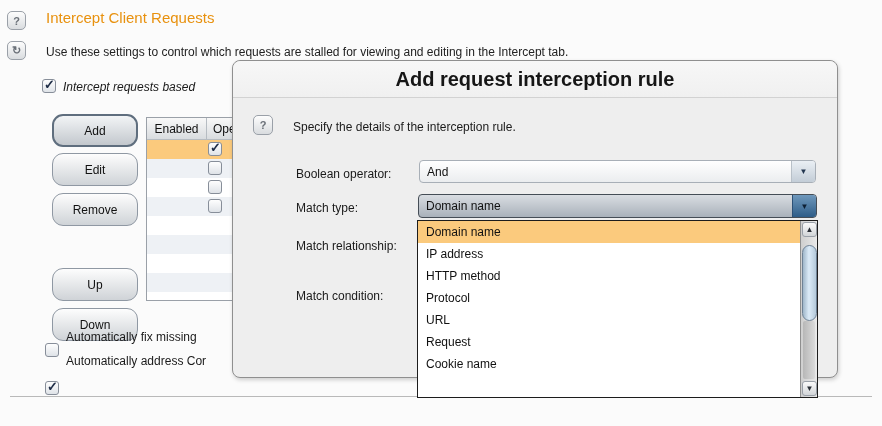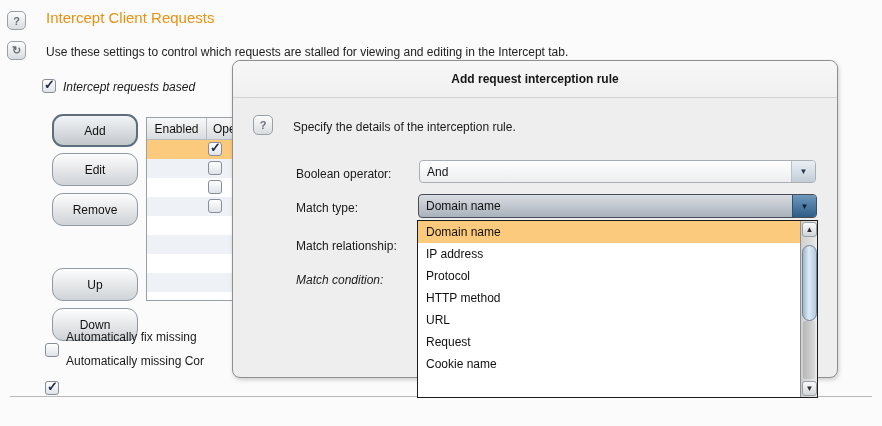--- a/index.html
+++ b/index.html
@@ -85,21 +85,21 @@
     background:#eeeeee;
     border:1px solid #8f8f8f; border-radius:8px;
     box-shadow:1px 2px 4px rgba(0,0,0,0.18);
     z-index:10;
   }
   .dlg-header {
     height:37px; border-radius:8px 8px 0 0;
     background:linear-gradient(#f7f7f7,#f0f0f0);
     border-bottom:1px solid #d2d2d2;
     display:flex; align-items:center; justify-content:center;
-    font-size:12px; font-weight:bold; color:#161616;
+    font-size:20px; font-weight:bold; color:#161616;
   }
   .dlg-help { left:20px; top:54px; width:20px; height:20px; }
   .dlg-instruction { left:60px; top:59px; }
   .dlg-label { left:63px; color:#1a1a1a; }
 
   
   .combo {
     border-radius:4px; height:23px;
     display:flex; align-items:center;
     padding-left:7px; font-size:12px; color:#111;
@@ -207,21 +207,21 @@
         <span class="cb"></span>
       </div>
     <div class="cell-operator">And</div>
   </div>
   <div class="rt-fill"></div>
 </div>
 
 <div class="abs cb" style="left:45px; top:329px;"></div>
 <div class="abs cb-label" style="left:66px; top:330px;">Automatically fix missing</div>
 <div class="abs cb checked" style="left:45px; top:353px;"></div>
-<div class="abs cb-label" style="left:66px; top:354px;">Automatically missing Cor</div>
+<div class="abs cb-label" style="left:66px; top:354px;">Automatically address Cor</div>
 
 <div class="abs separator"></div>
 
 <div class="abs dialog">
   <div class="dlg-header">Add request interception rule</div>
 
   <div class="abs tool-btn dlg-help">
     <span>?</span>
   </div>
   <div class="abs dlg-instruction">Specify the details of the interception rule.</div>
@@ -232,29 +232,29 @@
     <span class="arrow">▼</span>
   </div>
 
   <div class="abs dlg-label" style="top:140px;">Match type:</div>
   <div class="abs combo focused" style="left:185px; top:133px; width:399px; height:24px;">
     <span>Domain name</span>
     <span class="arrow">▼</span>
   </div>
 
   <div class="abs dlg-label" style="top:178px;">Match relationship:</div>
-  <div class="abs dlg-label" style="top:212px;font-style:italic;">Match condition:</div>
+  <div class="abs dlg-label" style="top:228px;">Match condition:</div>
 </div>
 
 <div class="abs popup">
   <div class="popup-items">
     <div class="popup-item selected">Domain name</div>
     <div class="popup-item">IP address</div>
+    <div class="popup-item">HTTP method</div>
     <div class="popup-item">Protocol</div>
-    <div class="popup-item">HTTP method</div>
     <div class="popup-item">URL</div>
     <div class="popup-item">Request</div>
     <div class="popup-item">Cookie name</div>
   </div>
   <div class="sb">
     <div class="sb-track-dark"></div>
     <div class="sb-btn sb-up">▲</div>
     <div class="sb-thumb"></div>
     <div class="sb-btn sb-down">▼</div>
   </div>

